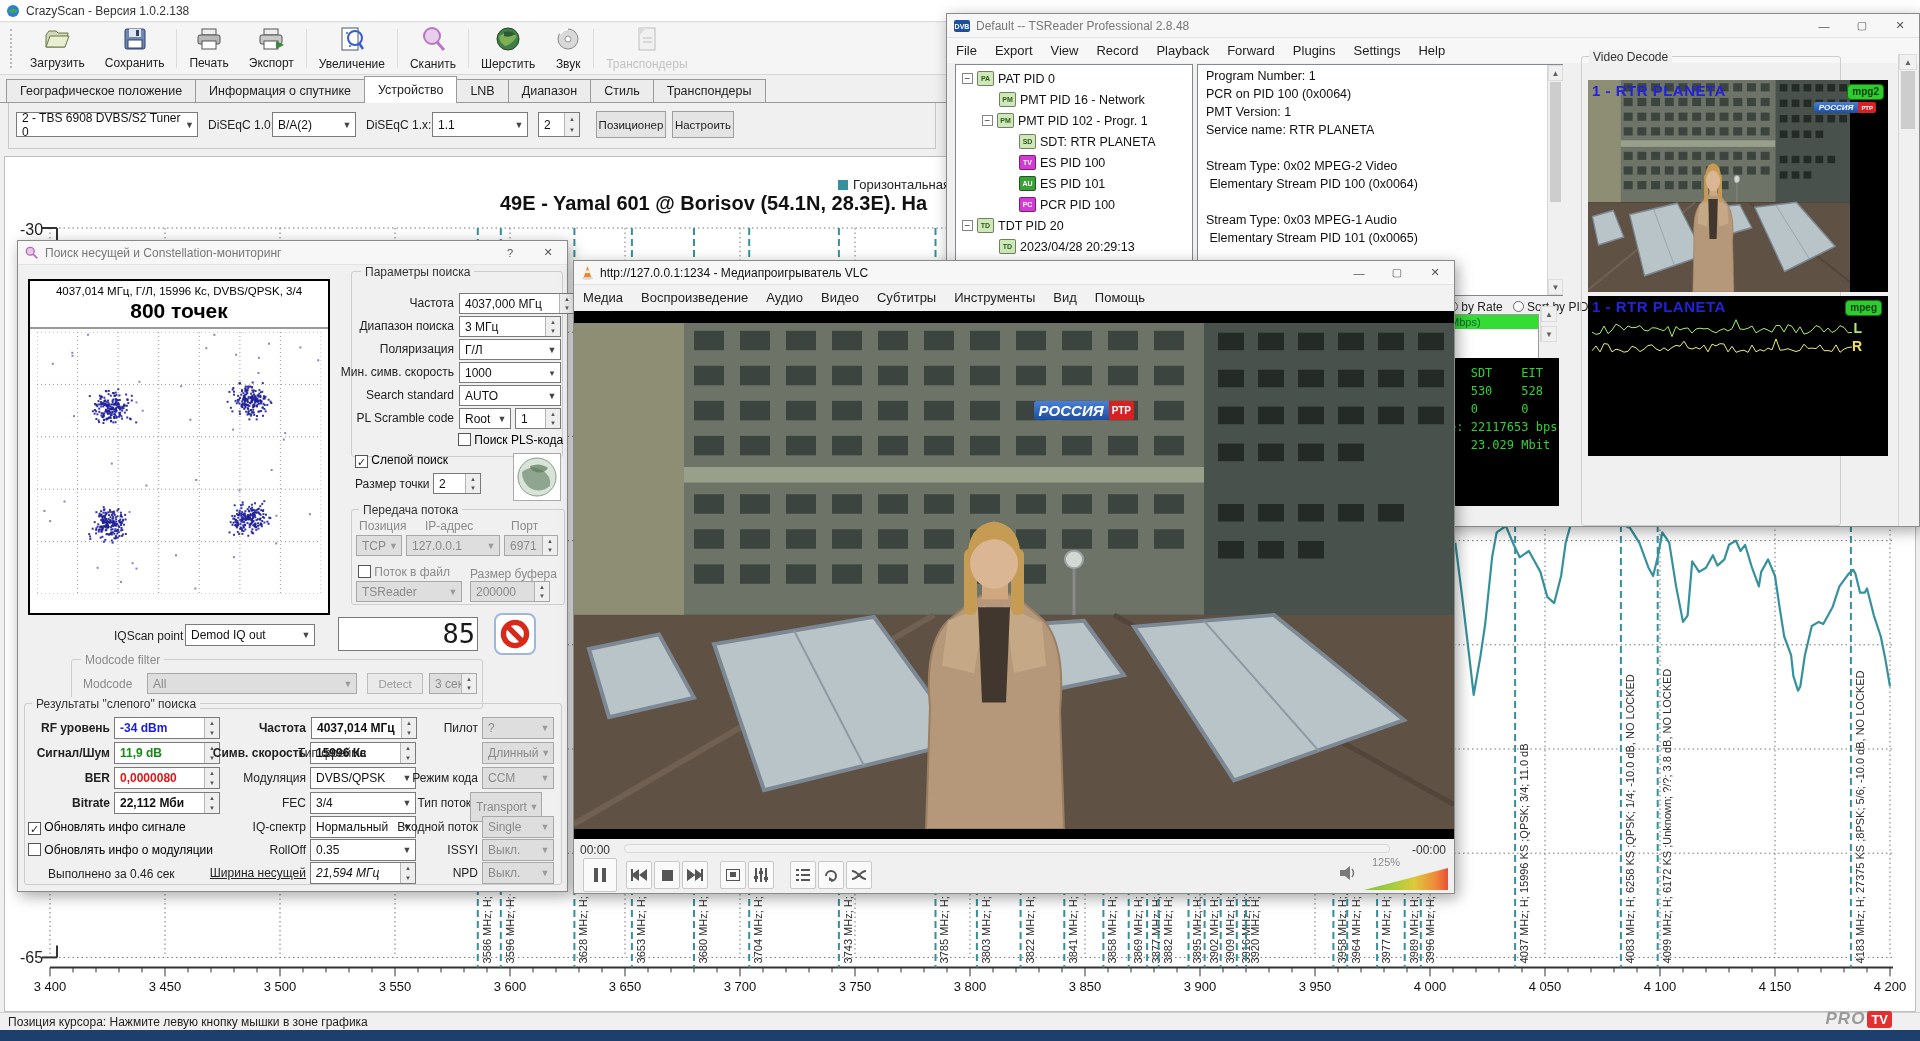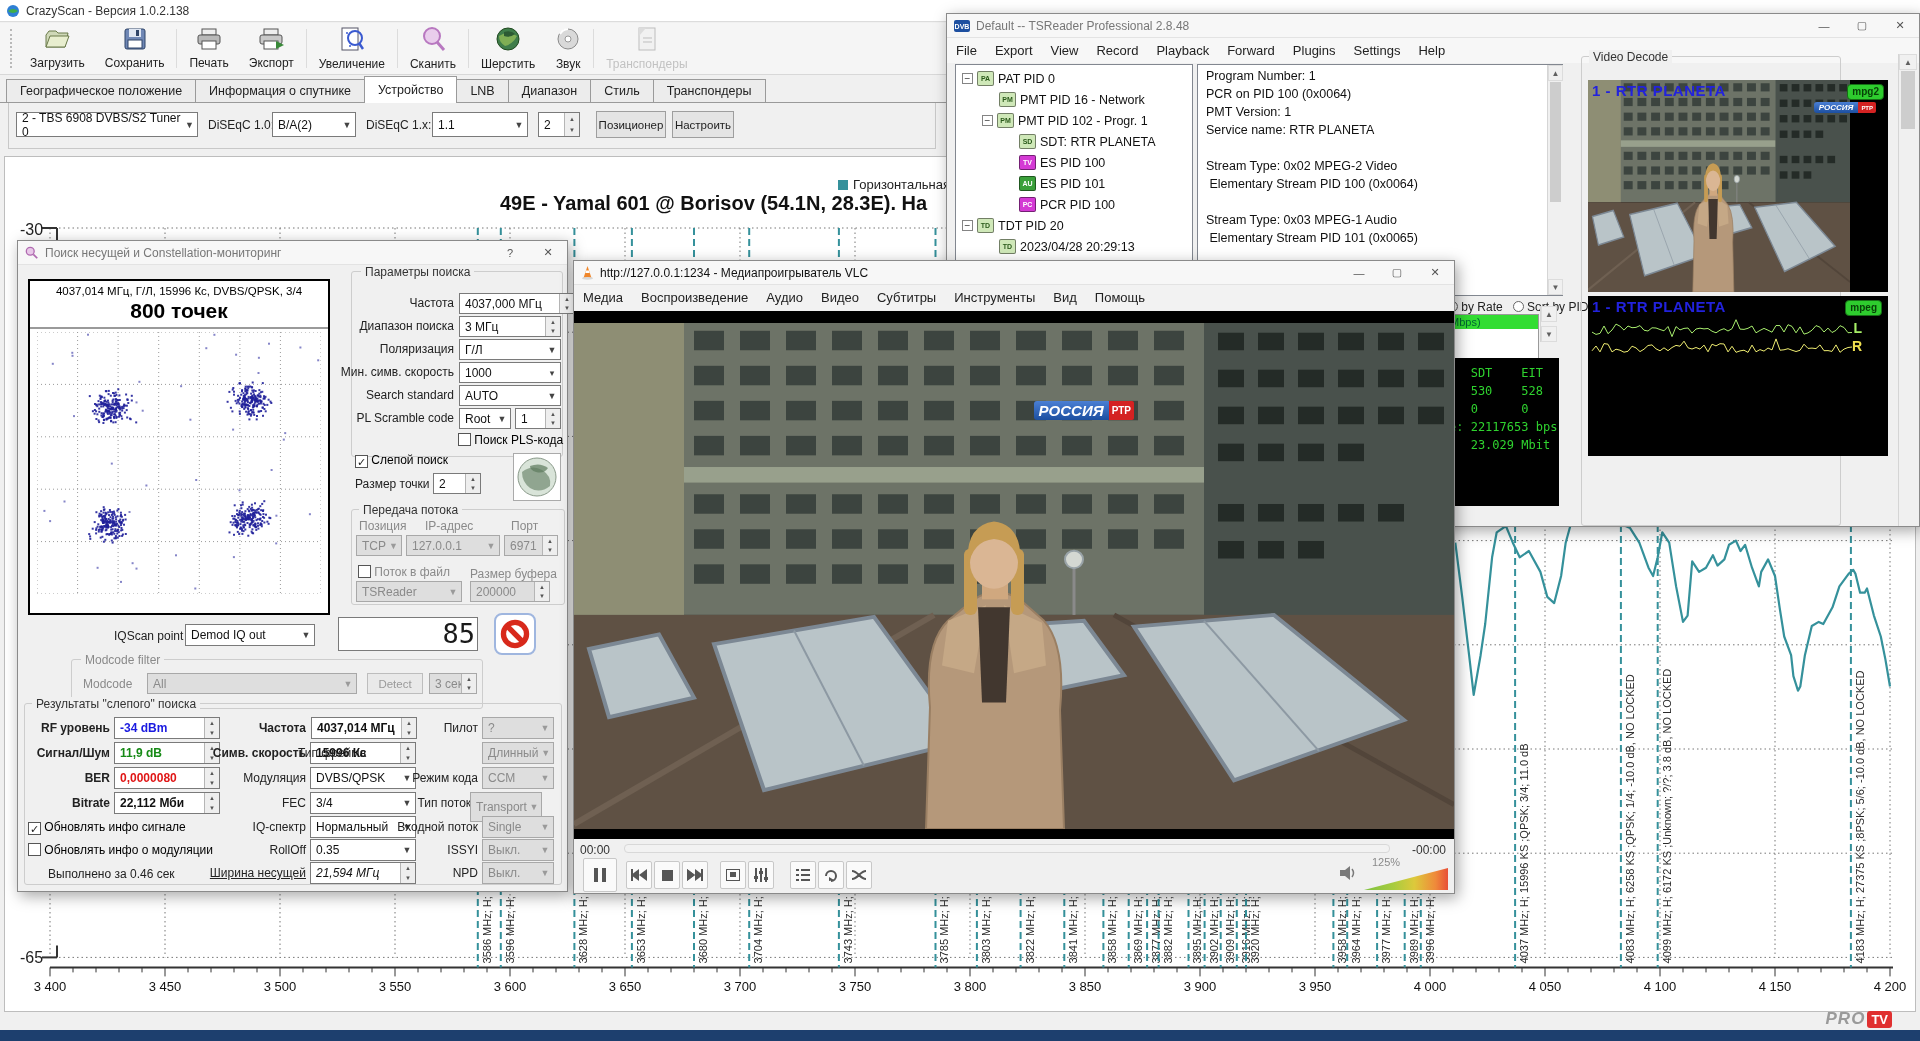--- a/index.html
+++ b/index.html
@@ -566,20 +566,23 @@
       <text x="1633.8999999999999" y="807.4" font-size="11" fill="#2a2a2a" transform="rotate(-90 1633.8999999999999 807.4)">4083 MHz; H; 6258 KS ;QPSK; 1/4; -10.0 dB, NO LOCKED</text>
       <line x1="1657.6999999999998" y1="72" x2="1657.6999999999998" y2="811.4" stroke="#35919b" stroke-width="2" stroke-dasharray="7 4"></line>
       <text x="1670.6999999999998" y="807.4" font-size="11" fill="#2a2a2a" transform="rotate(-90 1670.6999999999998 807.4)">4099 MHz; H; 6172 KS ;Unknown; ?/?; 3.8 dB, NO LOCKED</text>
       <line x1="1850.8999999999999" y1="72" x2="1850.8999999999999" y2="811.4" stroke="#35919b" stroke-width="2" stroke-dasharray="7 4"></line>
       <text x="1863.8999999999999" y="807.4" font-size="11" fill="#2a2a2a" transform="rotate(-90 1863.8999999999999 807.4)">4183 MHz; H; 27375 KS ;8PSK; 5/6; -10.0 dB, NO LOCKED</text>
       <polyline points="1455.3,386.7 1462.2,440.9 1469.1,499.2 1473.7,538.8 1480.6,499.2 1485.2,468.0 1492.1,401.3 1496.7,376.3 1505.9,370.0 1512.8,386.7 1519.7,401.3 1528.9,395.0 1540.4,415.9 1547.3,440.9 1554.2,447.1 1561.1,420.0 1565.7,386.7 1570.3,370.0 1579.5,367.9 1600.2,367.9 1620.9,367.9 1630.1,372.1 1639.3,386.7 1648.5,411.7 1653.1,420.0 1657.7,401.3 1662.3,376.3 1669.2,386.7 1676.1,430.4 1683.0,465.9 1687.6,459.6 1692.2,405.4 1699.1,415.9 1706.0,411.7 1712.9,399.2 1717.5,409.6 1724.4,403.4 1729.0,388.8 1735.9,384.6 1740.5,395.0 1745.1,388.8 1752.0,411.7 1758.9,430.4 1761.2,415.9 1768.1,403.4 1775.0,420.0 1779.6,451.3 1784.2,480.5 1791.1,499.2 1793.4,520.1 1798.0,534.6 1800.3,530.5 1804.9,499.2 1811.8,470.0 1818.7,465.9 1823.3,468.0 1832.5,451.3 1839.4,430.4 1848.6,417.9 1853.2,413.8 1855.5,417.9 1860.1,436.7 1864.7,436.7 1867.0,432.5 1873.9,459.6 1880.8,480.5 1885.4,503.4 1890.0,530.5 " fill="none" stroke="#35919b" stroke-width="2.2" stroke-linejoin="round"></polyline>
     </svg>
   <div class="ylab" style="left:20px;top:221px">-30</div>
   <div class="ylab" style="left:20px;top:949px">-65</div>
 
+  <div id="statusbar" class="abs">
+      <span>Позиция курсора: Нажмите левую кнопку мышки в зоне графика</span>
+    </div>
   <div id="protv" class="abs">
       <span class="pro">PRO</span>
       <span class="tv">TV</span>
     </div>
   <div id="taskstrip" class="abs"></div>
 
   <div class="win" id="tswin" style="left:946px;top:13px;width:974px;height:514px;z-index:20">
     <div class="wtitle">
       <svg width="16" height="12" viewBox="0 0 16 12">
           <rect width="16" height="12" rx="2" fill="#1d4fa0"></rect>

